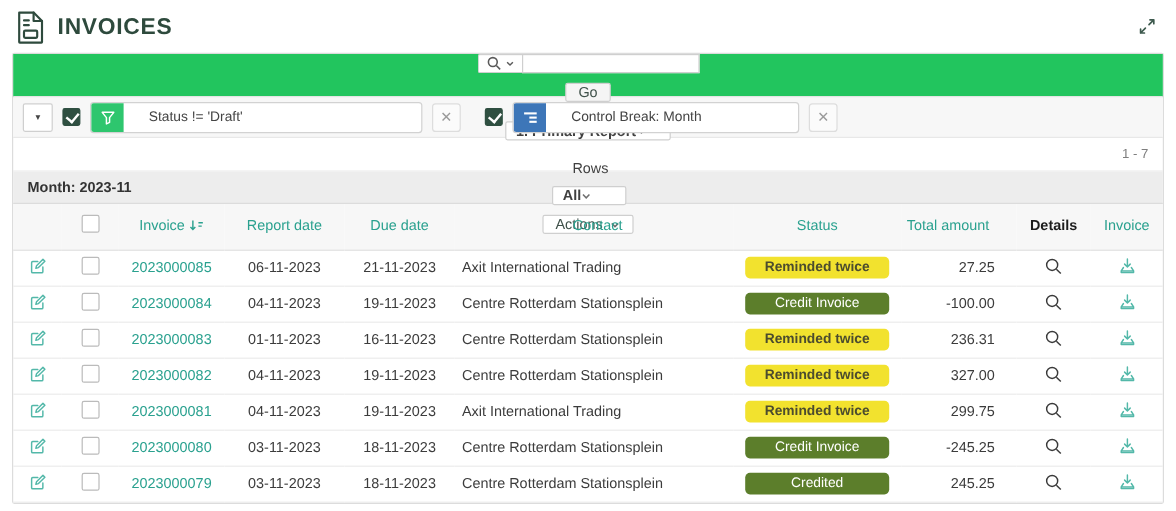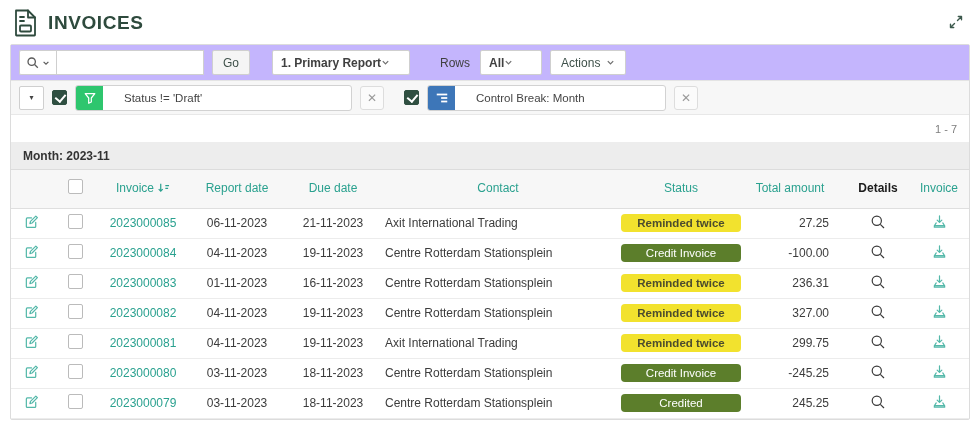--- a/index.html
+++ b/index.html
@@ -12,21 +12,21 @@
   .title-wrap { display:flex; align-items:center; gap:9px; }
   .title { font-size:19px; font-weight:bold; letter-spacing:.6px; color:#2e4a3d; }
   .doc-icon svg { display:block; }
   .expand-btn { background:none; border:none; cursor:pointer; padding:2px; }
 
   
   .region { margin:0 10px; border:1px solid #dcdcdc; border-radius:2px; background:#fff; }
 
   
   .ir-toolbar { display:flex; align-items:center; gap:8px; height:36px;
-    padding:0 8px; border-bottom:1px solid #e4e4e4; background:#c4b5fd; }
+    padding:0 8px; border-bottom:1px solid #e4e4e4; background:#22c55e;flex-direction:column; }
   .search-group { display:flex; align-items:stretch; height:25px; }
   .search-btn { display:flex; align-items:center; gap:2px; padding:0 6px;
     border:1px solid #cfcfcf; border-right:none; border-radius:2px 0 0 2px;
     background:#fff; cursor:pointer; }
   .search-input { width:148px; border:1px solid #cfcfcf; border-radius:0;
     padding:0 6px; font-size:12px; outline:none; }
   .btn { display:inline-flex; align-items:center; gap:6px; height:25px;
     padding:0 10px; font-size:12px; color:#3f514a; background:#f5f5f5;
     border:1px solid #cfcfcf; border-radius:2px; cursor:pointer; }
   .btn.white { background:#fff; }

